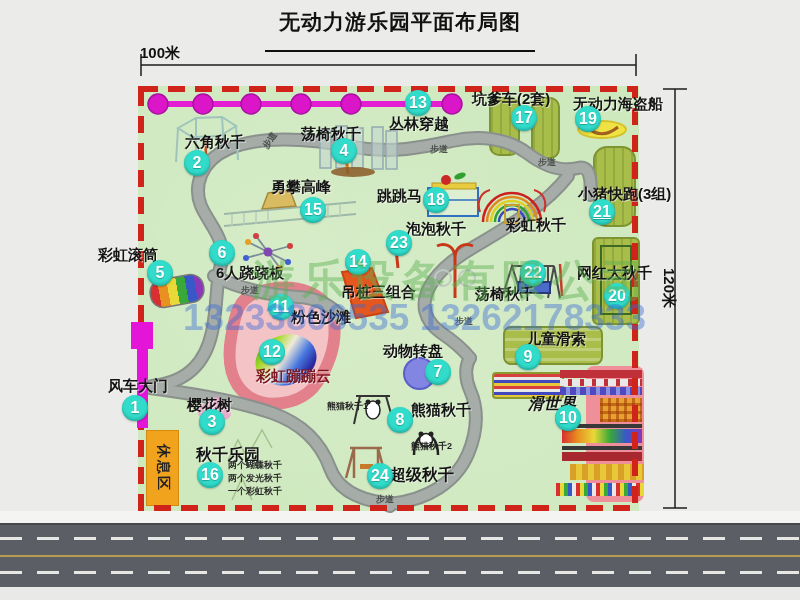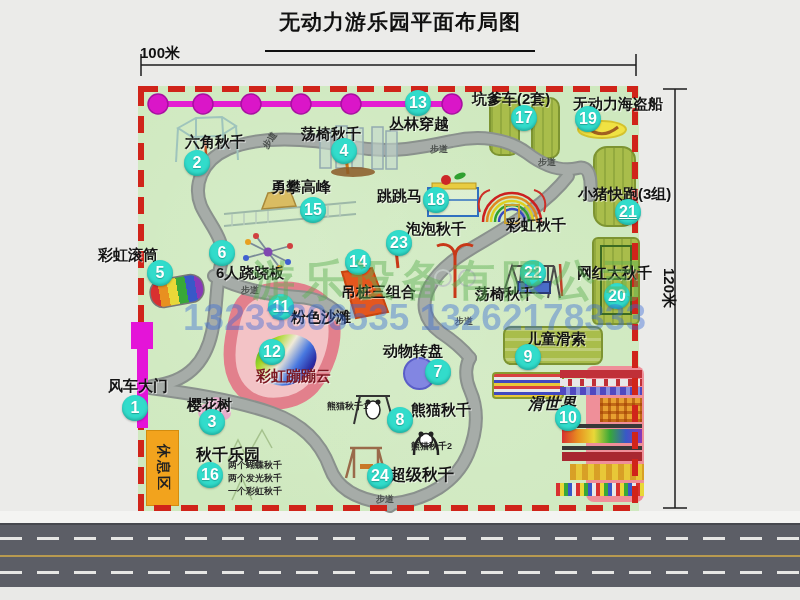--- a/index.html
+++ b/index.html
@@ -357,21 +357,21 @@
 <div class="abs badge" style="left:268px;top:294px;">11</div>
 <div class="abs badge" style="left:259px;top:339px;">12</div>
 <div class="abs badge" style="left:405px;top:90px;">13</div>
 <div class="abs badge" style="left:345px;top:249px;">14</div>
 <div class="abs badge" style="left:300px;top:197px;">15</div>
 <div class="abs badge" style="left:197px;top:462px;">16</div>
 <div class="abs badge" style="left:511px;top:105px;">17</div>
 <div class="abs badge" style="left:423px;top:187px;">18</div>
 <div class="abs badge" style="left:575px;top:106px;">19</div>
 <div class="abs badge" style="left:604px;top:283px;">20</div>
-<div class="abs badge" style="left:615px;top:199px;text-decoration:underline;">21</div>
+<div class="abs badge" style="left:589px;top:199px;text-decoration:underline;">21</div>
 <div class="abs badge" style="left:520px;top:260px;">22</div>
 <div class="abs badge" style="left:386px;top:230px;">23</div>
 <div class="abs badge" style="left:367px;top:463px;">24</div>
 
 <span class="abs wm wm-company">游乐设备有限公司</span>
 <span class="abs wm wm-phone">13233806535 13262178333</span>
 
 <div class="abs road-gap"></div>
 <div class="abs road">
   <div class="road-dash" style="top:12px;"></div>

